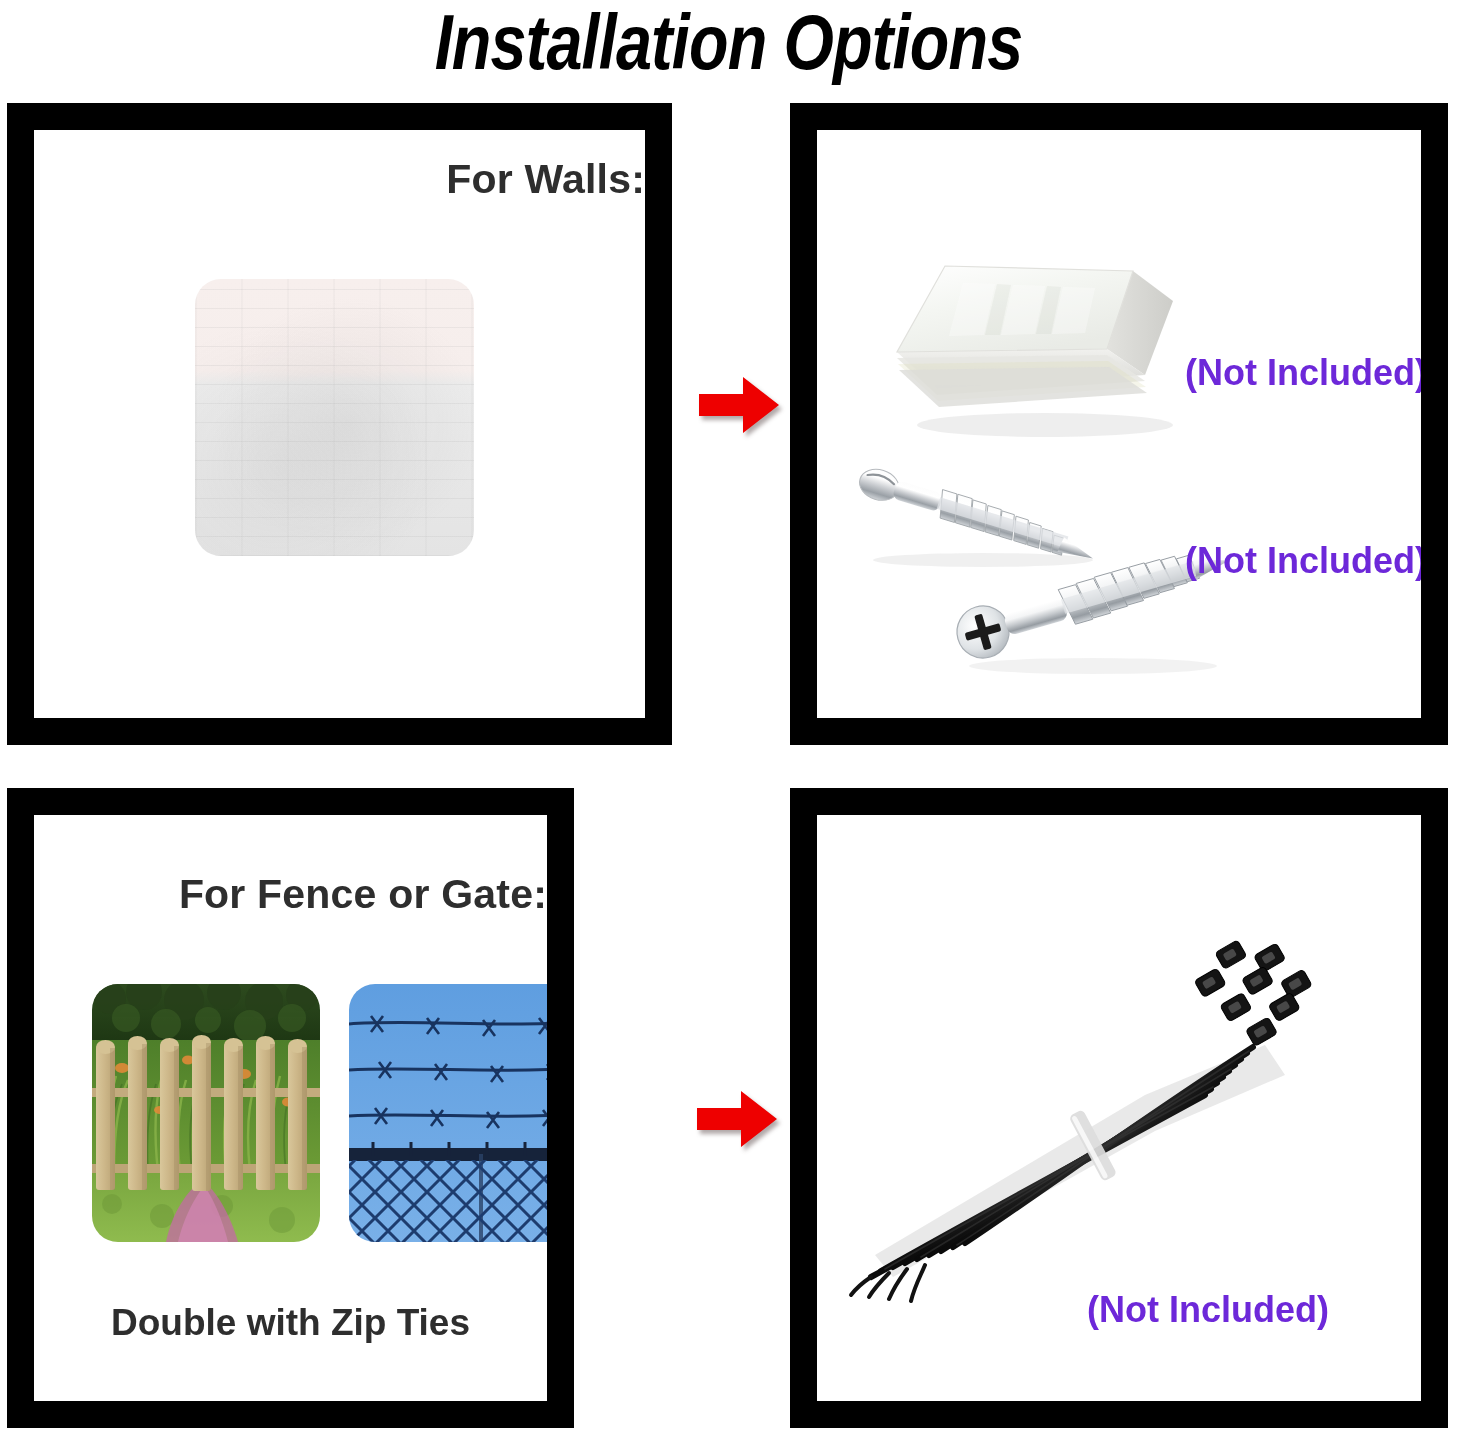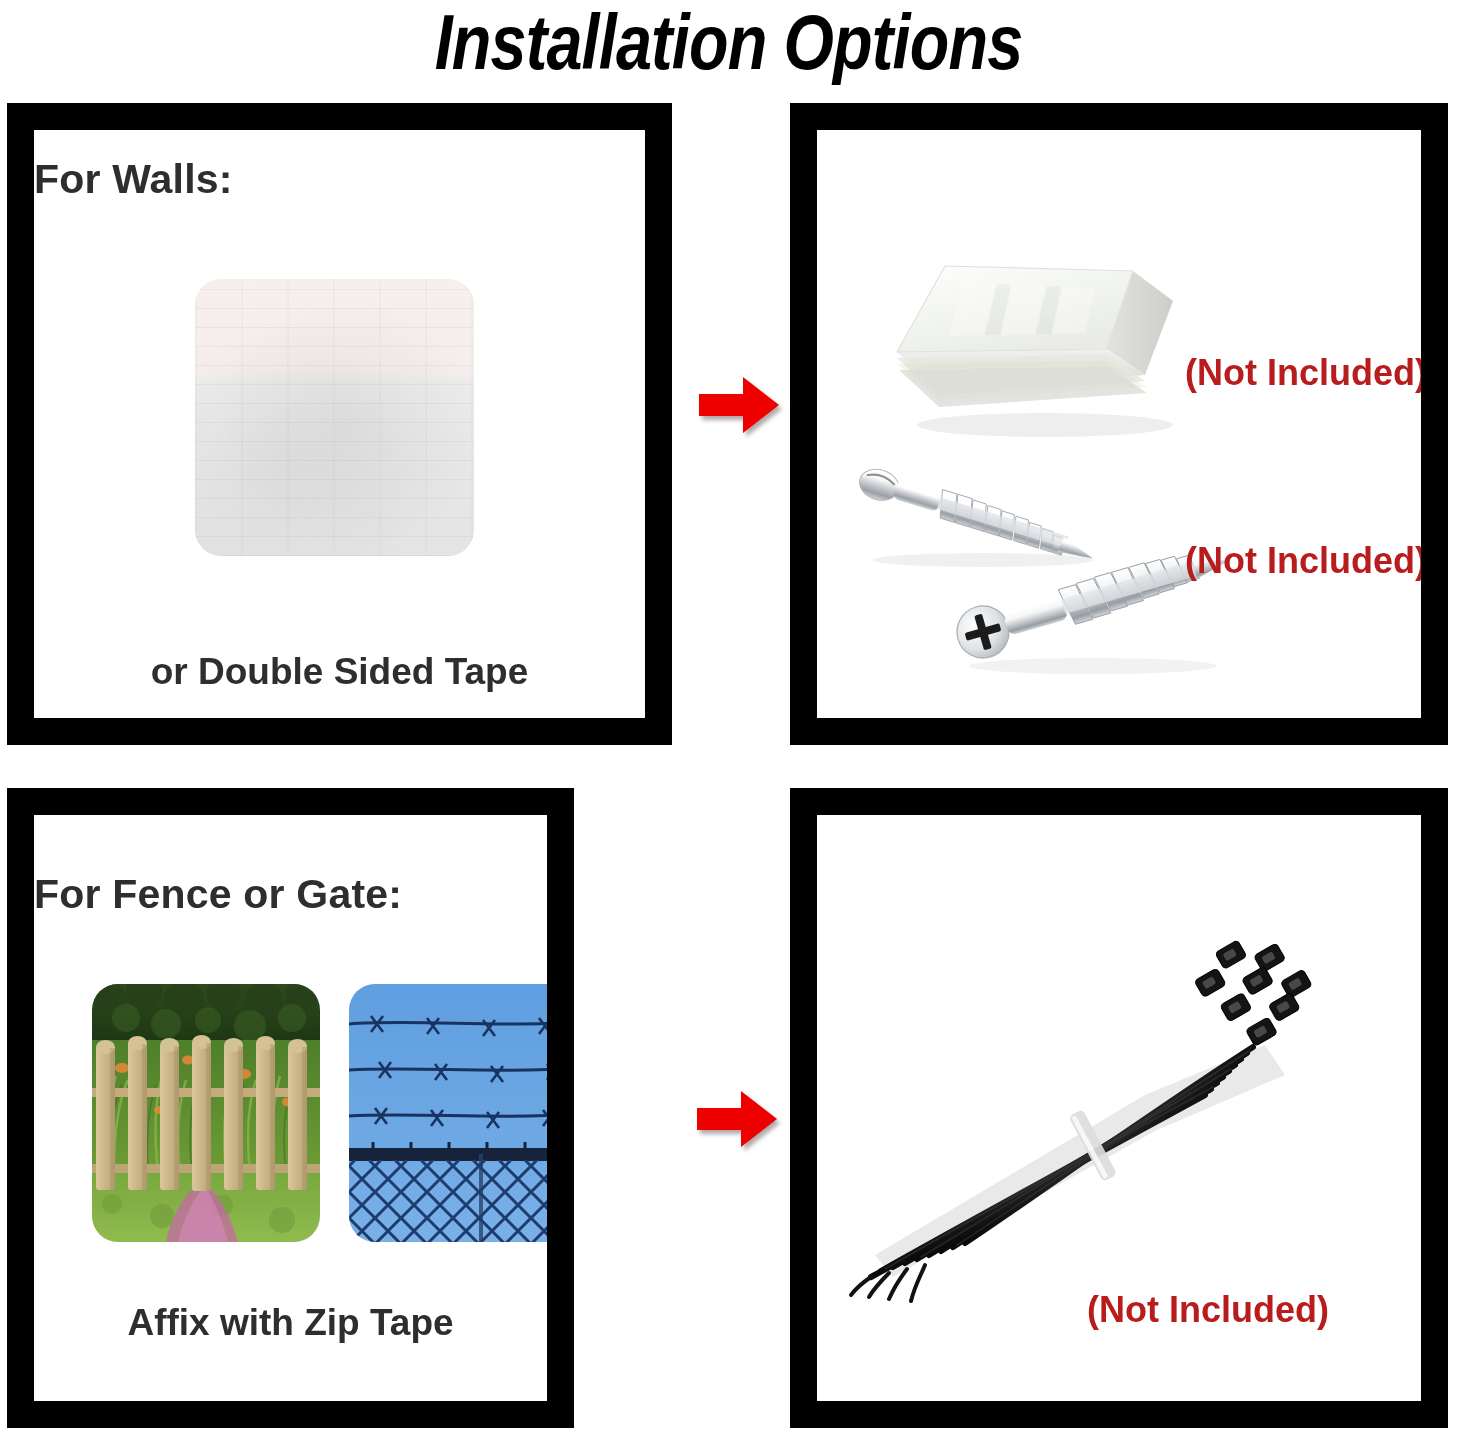--- a/index.html
+++ b/index.html
@@ -58,21 +58,21 @@
 
   #panel-walls        { left: 0px;   top: 0px;   width: 665px; height: 642px; }
   #panel-wall-hw      { left: 783px; top: 0px;   width: 658px; height: 642px; }
   #panel-fence        { left: 0px;   top: 685px; width: 567px; height: 640px; }
   #panel-fence-hw     { left: 783px; top: 685px; width: 658px; height: 640px; }
 
   
   .panel-heading {
     position: absolute;
     left: 0; right: 0;
-    text-align: left;
+    text-align: right;
     font-size: 41px;
     font-weight: bold;
     color: #2e2e2e;
     letter-spacing: 0.2px;
   }
   #heading-walls { top: 26px; }
   #heading-fence { top: 56px; }
 
   .panel-caption {
     position: absolute;
@@ -83,21 +83,21 @@
     color: #2e2e2e;
     line-height: 1.33;
   }
   #caption-walls { bottom: 22px; }
   #caption-fence { bottom: 54px; }
 
   .not-included {
     position: absolute;
     font-size: 36px;
     font-weight: bold;
-    color: #b91c1c;
+    color: #6d28d9;
     white-space: nowrap;
   }
   #not-included-tape   { left: 368px; top: 222px; }
   #not-included-screws { left: 368px; top: 410px; }
   #not-included-zip    { left: 270px; top: 474px; }
 
   
   .red-arrow {
     position: absolute;
     width: 84px;
@@ -173,21 +173,20 @@
 <div id="panel-grid">
 
   <div class="panel" id="panel-walls">
     <div class="panel-inner">
 
       <div class="panel-heading" id="heading-walls">For Walls:</div>
 
       <div id="wall-photo"></div>
 
       <div class="panel-caption" id="caption-walls">
-        <div>or Double Sided Tape</div>
       </div>
 
     </div>
   </div>
 
   <svg class="red-arrow" id="arrow-walls" viewBox="0 0 84 62">
     <path d="M2,20 L46,20 L46,3 L82,31 L46,59 L46,42 L2,42 Z" fill="#ee0000"></path>
   </svg>
 
   <div class="panel" id="panel-wall-hw">
@@ -483,21 +482,21 @@
               <path d="M214,158 L214,172"></path>
           </g>
 
           <rect x="130" y="170" width="4" height="88" fill="#2a4268" opacity="0.8"></rect>
 
           <rect x="0" y="176" width="228" height="82" fill="url(#chain)"></rect>
         </svg>
       </div>
 
       <div class="panel-caption" id="caption-fence">
-        <div>Affix with Zip Tape</div>
+        <div>Double with Zip Ties</div>
       </div>
 
     </div>
   </div>
 
   <svg class="red-arrow" id="arrow-fence" viewBox="0 0 84 62">
     <path d="M2,20 L46,20 L46,3 L82,31 L46,59 L46,42 L2,42 Z" fill="#ee0000"></path>
   </svg>
 
   <div class="panel" id="panel-fence-hw">

